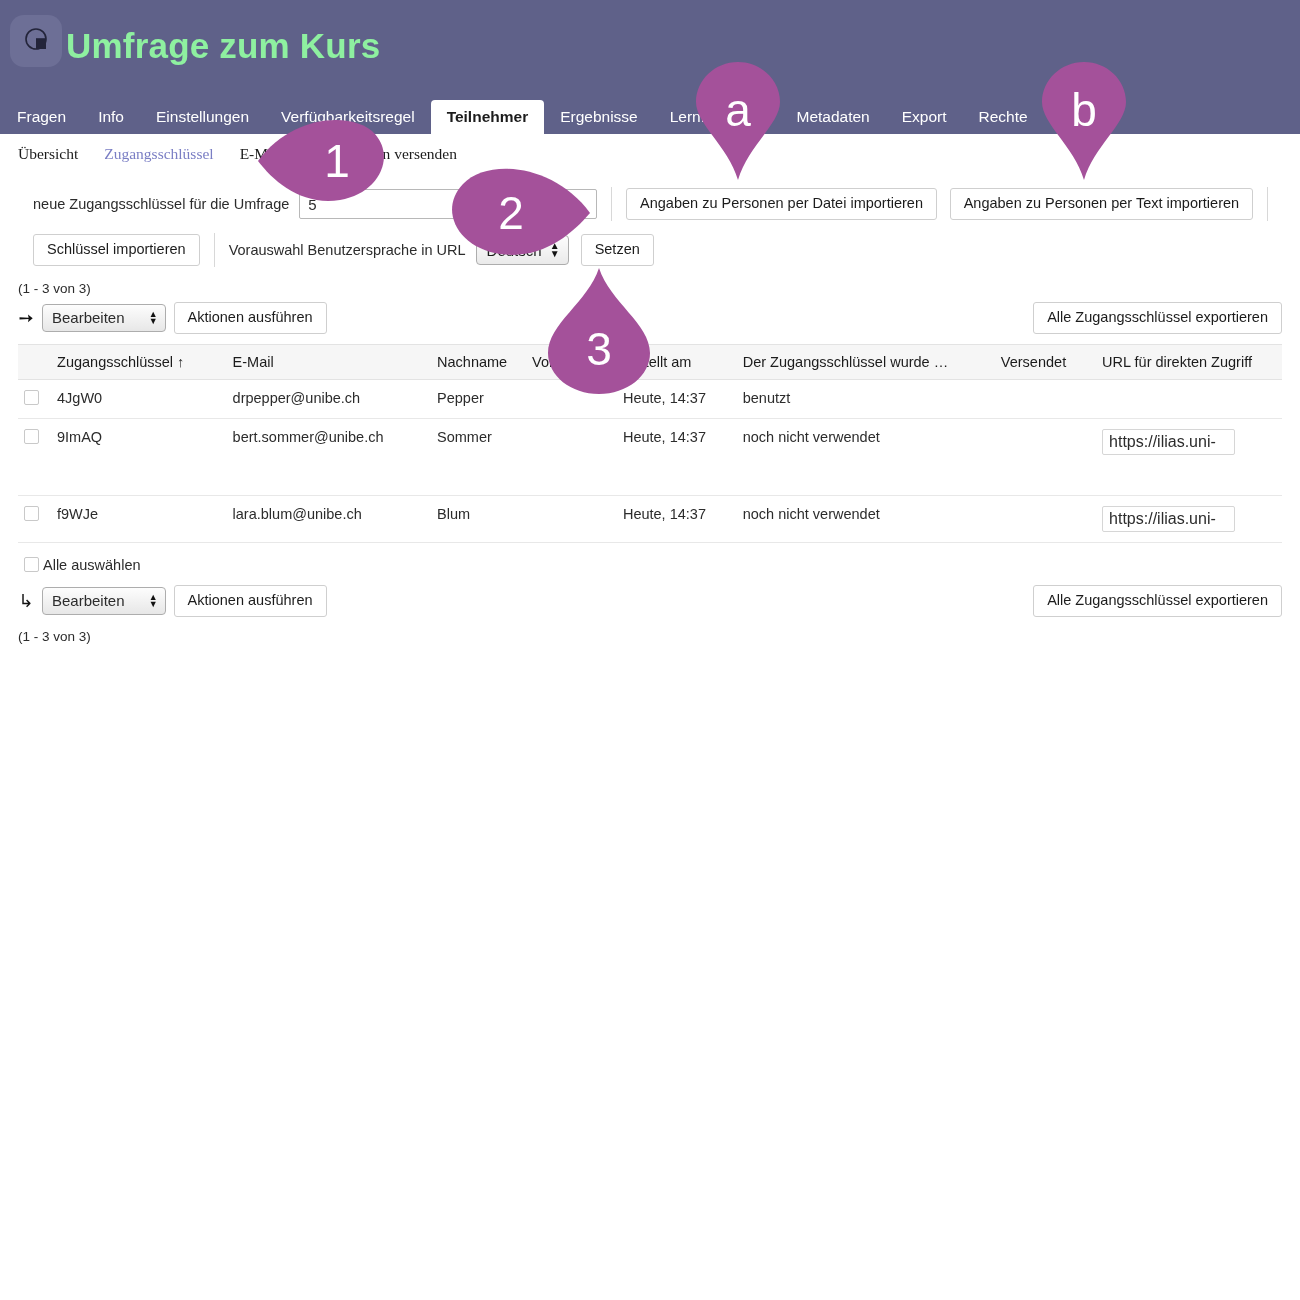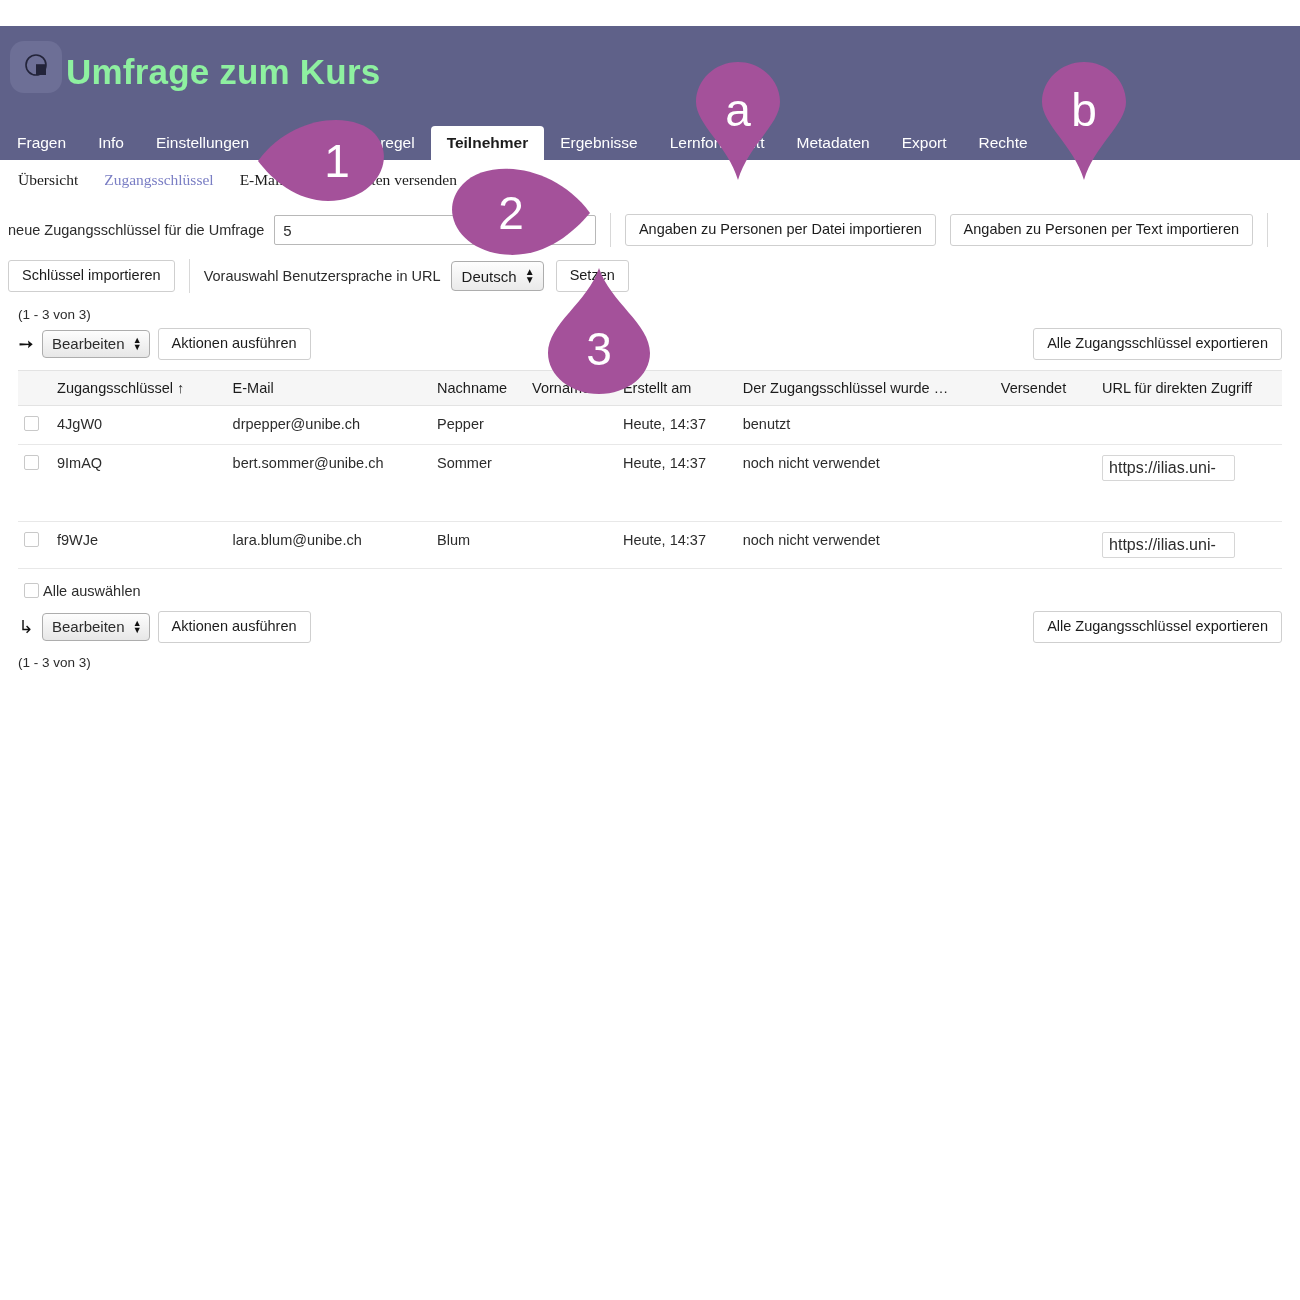--- a/index.html
+++ b/index.html
@@ -14,21 +14,20 @@
     color: #2c2c2c;
     position: relative;
     overflow: hidden;
   }
 
   
   .app-header {
     background: #5f6189;
     height: 94px;
     position: relative;
-    margin-top: 26px;
   }
   .logo-tile {
     position: absolute;
     left: 10px;
     top: 15px;
     width: 52px;
     height: 52px;
     border-radius: 14px;
     background: #6d6f96;
     display: flex;
@@ -80,21 +79,21 @@
     gap: 26px;
     font-size: 15.5px;
     background: #ffffff;
     border-bottom: 1px solid #ffffff;
     font-family: Liberation Serif, serif;
   }
   .subnav .sn-item { color: #1c1c1c; white-space: nowrap; }
   .subnav .sn-item.link { color: #7a7ec4; }
 
   
-  .toolbar-wrap { padding: 12px 18px 0 8px; }
+  .toolbar-wrap { padding: 12px 18px 0 33px; }
   .toolbar-row {
     display: flex;
     align-items: center;
     gap: 0;
     margin-bottom: 12px;
     position: relative;
   }
   .tb-label {
     font-size: 14.5px;
     color: #2c2c2c;
@@ -167,21 +166,21 @@
     position: relative;
     margin-bottom: 10px;
   }
   .arrow-glyph { font-size: 18px; color: #111; width: 16px; text-align: center; }
   .sel-small {
     border: 1px solid #adadad;
     border-radius: 4px;
     background: linear-gradient(#fdfdfd, #e7e7e7);
     font-size: 15px;
     height: 28px;
-    padding: 0 24px 0 9px;
+    padding: 0 40px 0 9px;
     display: inline-flex;
     align-items: center;
     position: relative;
     box-sizing: border-box;
   }
   .sel-small .arrows {
     position: absolute; right: 7px; top: 50%; transform: translateY(-50%);
     font-size: 9px; line-height: 7px; display: flex; flex-direction: column; color: #111;
   }
   .spacer { flex: 1; }

